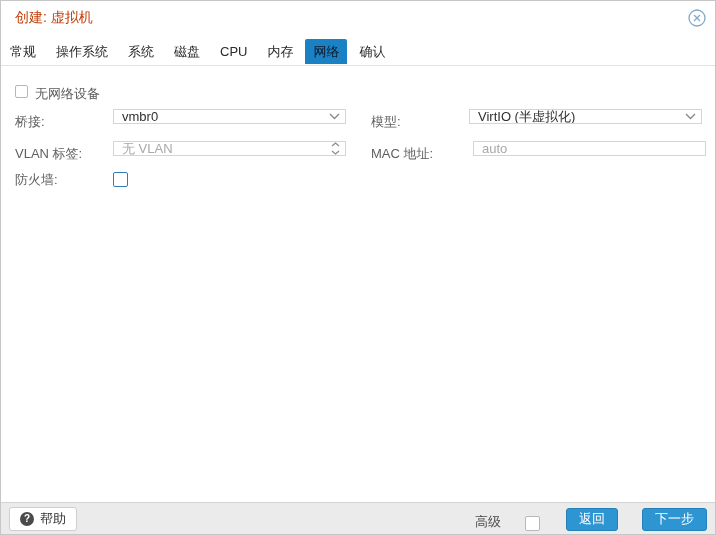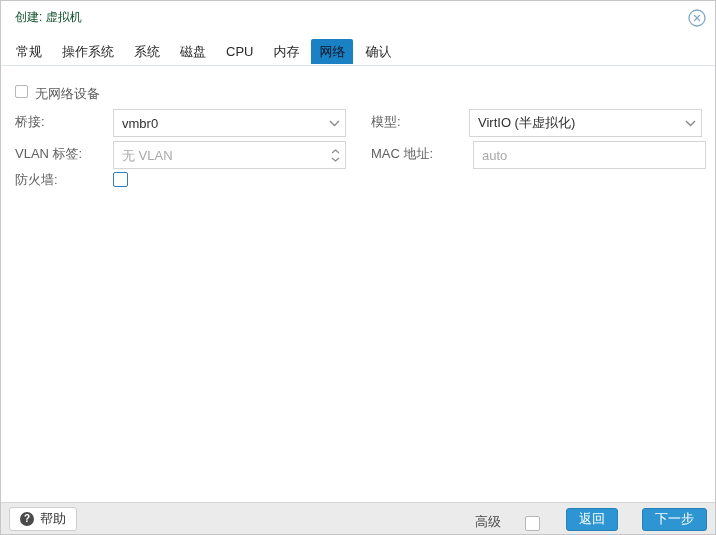--- a/index.html
+++ b/index.html
@@ -5,50 +5,50 @@
   * { margin:0; padding:0; box-sizing:border-box; }
   html,body { width:716px; height:535px; overflow:hidden; }
   body {
     font-family:"Liberation Sans","DejaVu Sans",sans-serif;
     background:#fff; color:#2f2f2f; font-size:13px;
     position:relative; border:1px solid #c6c6c6;
   }
   
   .hdr { position:absolute; left:0; top:0; width:100%; height:36px; background:#fff; }
   .hdr-title {
-    position:absolute; left:14px; top:8px; font-size:12px; color:#14532d;
+    position:absolute; left:14px; top:8px; font-size:14px; color:#c2410c;
   }
   .close-btn {
     position:absolute; left:687px; top:8px; width:18px; height:18px;
     cursor:pointer; display:flex; align-items:center; justify-content:center;
   }
   
   .tabbar {
     position:absolute; left:0; top:37px; width:100%; height:28px;
-    display:flex; align-items:center; column-gap:4px; padding-left:7px;
+    display:flex; align-items:center; column-gap:4px; padding-left:1px;
     border-bottom:1px solid #dde3e8; background:#fff;
   }
   .tab {
     padding:5px 8px; font-size:13px; color:#2a2a2a; cursor:pointer;
     line-height:15px; border-radius:2px 2px 0 0; white-space:nowrap;
   }
   .tab.active { background:#1a82c4; color:#0f172a;text-align:right; }
   
   .content { position:absolute; left:0; top:66px; width:100%; height:435px; background:#fff; }
   .chkrow { position:absolute; left:14px; top:18px; display:flex; align-items:flex-start; cursor:pointer; }
   .chk {
     width:13px; height:13px; background:#fff; border:1px solid #b7b7b7;
     border-radius:2px; display:inline-block;
   }
   .chkrow .lbl { margin-left:7px; color:#5c5c5c; }
   .flabel {
     position:absolute; color:#606060; line-height:25px; white-space:nowrap;
   }
   .field {
-    position:absolute; width:233px; height:28px; background:#fff;
+    position:absolute; width:233px; height:15px; background:#fff;
     border:1px solid #d5d5d5; display:flex; align-items:center;
   }
   .field input {
     flex:1; min-width:0; border:none; outline:none; background:transparent;
     font:13px "Liberation Sans","DejaVu Sans",sans-serif; color:#2f2f2f;
     padding:0 0 0 8px; height:100%;
   }
   .field input::placeholder { color:#a9a9a9; opacity:1; }
   .trigger {
     width:22px; height:100%; display:flex; align-items:center; justify-content:center;

